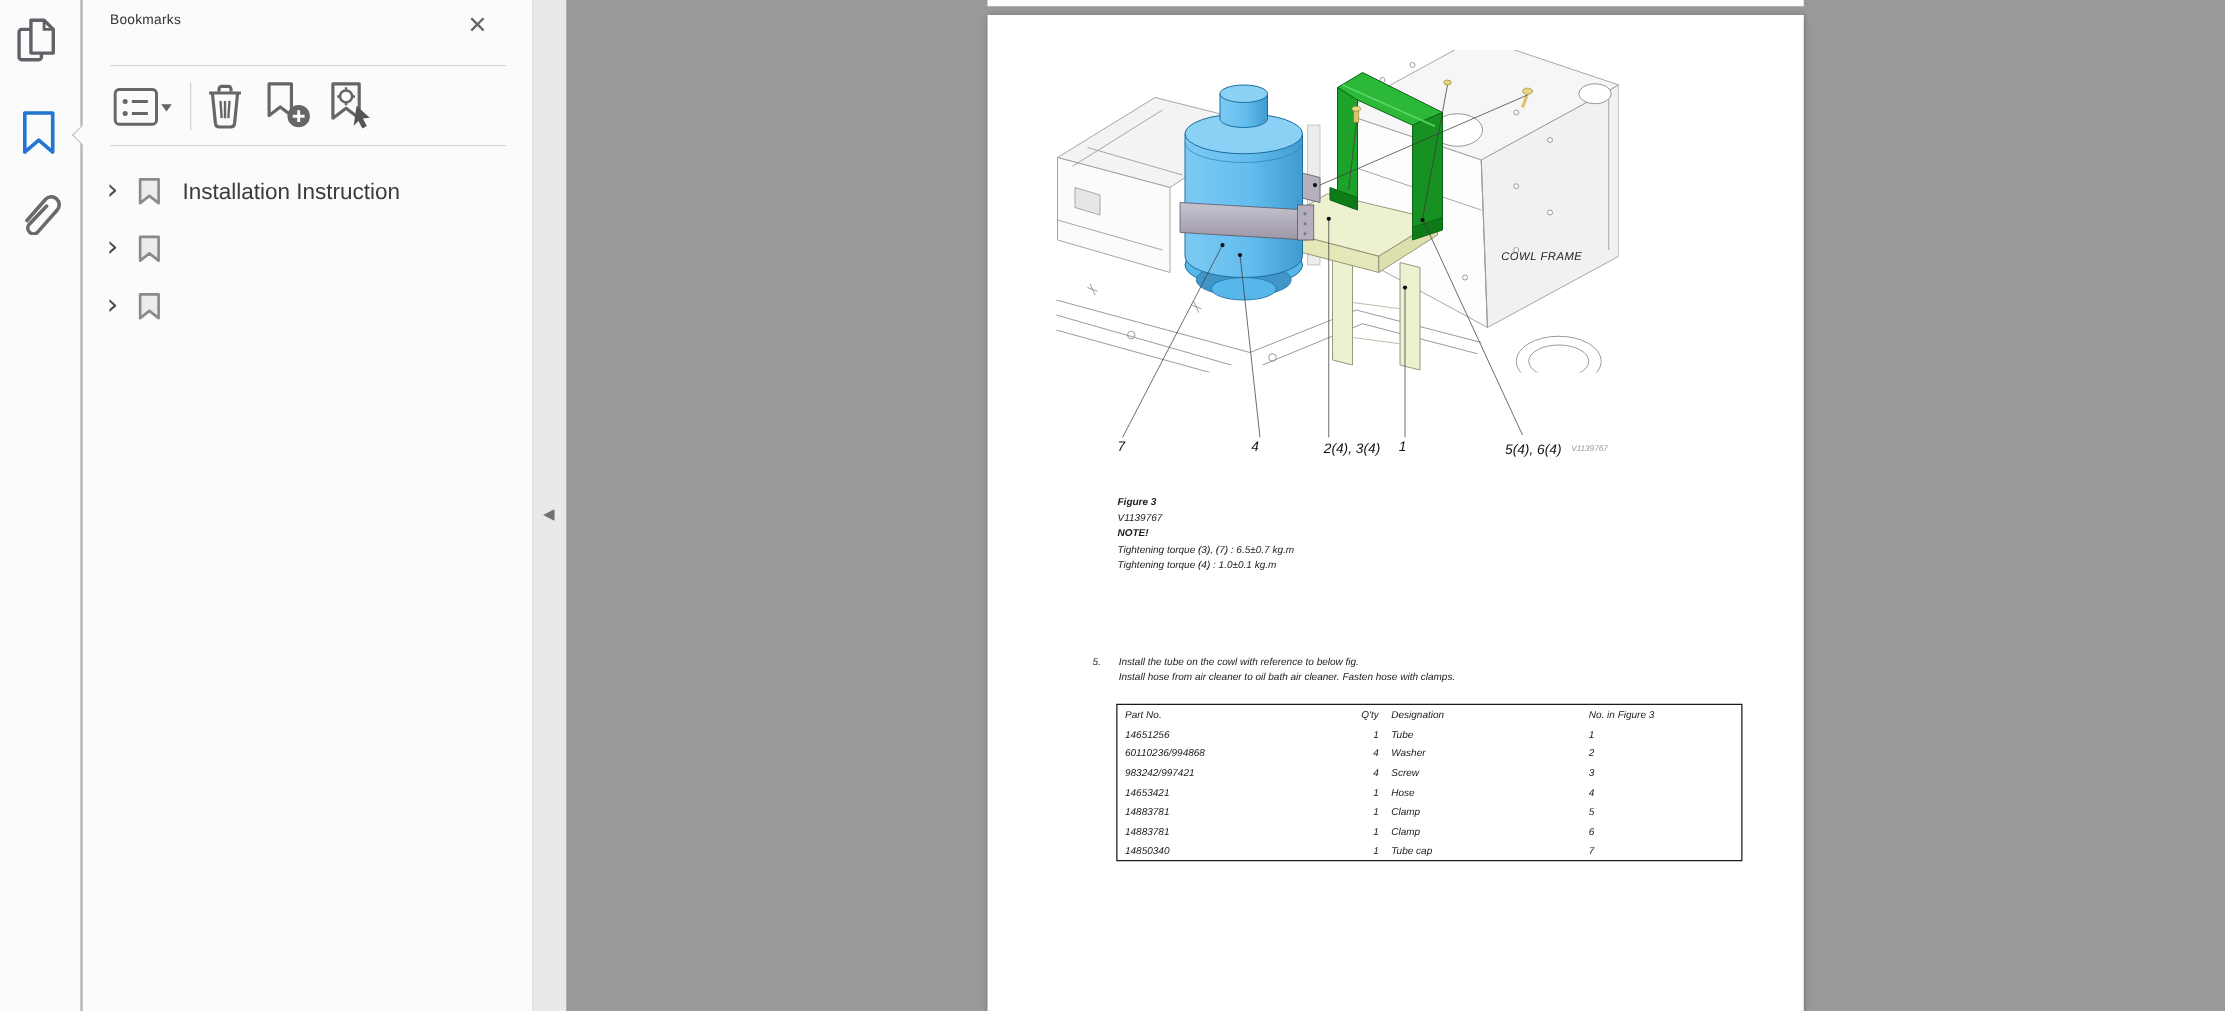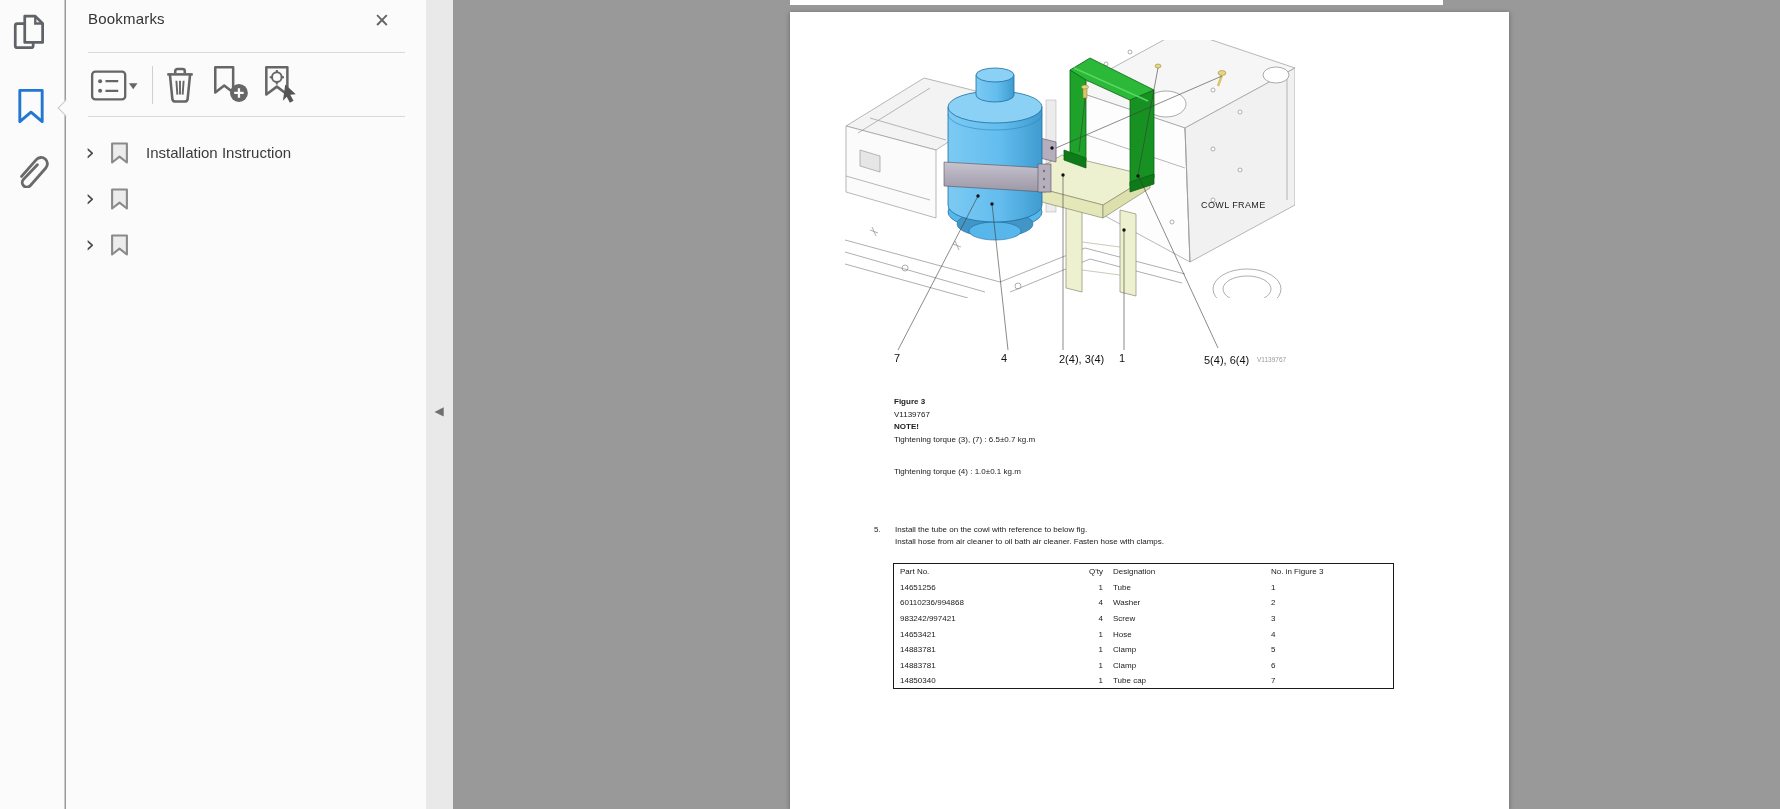--- a/index.html
+++ b/index.html
@@ -21,66 +21,66 @@
     position:absolute;left:60px;top:102px;width:11px;height:11px;background:#fbfbfb;
     border-left:1px solid #c9c9c9;border-bottom:1px solid #c9c9c9;
     transform:rotate(45deg);z-index:6;
   }
 
   
   .bookmarks-panel{
     position:absolute;left:66px;top:0;width:360px;height:809px;background:#fbfbfb;z-index:4;
   }
   .panel-title{
-    position:absolute;left:22px;top:10px;font-size:15px;color:#333;letter-spacing:.2px;
+    position:absolute;left:22px;top:10px;font-size:11px;color:#333;letter-spacing:.2px;
   }
   .close-btn{
     position:absolute;left:302px;top:6px;width:28px;height:28px;border:none;background:transparent;
     font-size:19px;color:#666;line-height:28px;text-align:center;padding:0;cursor:pointer;
     font-family:"DejaVu Sans",sans-serif;
   }
   .hsep{position:absolute;left:22px;width:317px;height:1px;background:#d9d9d9;}
   .sep-header{top:52px;} .sep-toolbar{top:116px;}
   .bm-toolbar{position:absolute;left:0;top:60px;width:360px;height:52px;}
   .tool-btn{position:absolute;border:none;background:transparent;padding:0;cursor:pointer;}
   .vsep{position:absolute;left:86px;top:6px;width:1px;height:38px;background:#d0d0d0;}
 
   .bm-list{position:absolute;left:0;top:124px;width:360px;}
   .bm-row{position:absolute;left:0;width:360px;height:36px;cursor:pointer;}
   .bm-row .chev{
     position:absolute;left:16px;top:2px;width:16px;height:32px;font-size:23px;line-height:30px;
     color:#4a4a4a;text-align:center;font-family:"DejaVu Sans",sans-serif;
   }
   .bm-row .bm-glyph{position:absolute;left:44px;top:6px;}
   .bm-row .bm-label{
-    position:absolute;left:80px;top:0;line-height:36px;font-size:15px;color:#3b3b3b;white-space:nowrap;
+    position:absolute;left:80px;top:0;line-height:36px;font-size:18px;color:#3b3b3b;white-space:nowrap;
   }
 
   
   .gutter{position:absolute;left:426px;top:0;width:27px;height:809px;background:#e9e9e9;z-index:3;}
   .collapse-btn{
     position:absolute;left:3px;top:400px;width:20px;height:22px;border:none;background:transparent;
     color:#707070;font-size:12px;line-height:22px;text-align:center;padding:0;cursor:pointer;
     font-family:"DejaVu Sans",sans-serif;
   }
 
   
   .viewer{position:absolute;left:453px;top:0;width:1327px;height:809px;background:#999999;}
   .prev-page-sliver{position:absolute;left:790px;top:0;width:653px;height:5px;background:#ffffff;z-index:1;}
   .page{
-    position:absolute;left:790px;top:12px;width:719px;height:797px;background:#ffffff;
-    box-shadow:0 1px 5px rgba(0,0,0,.35);z-index:2;
+    position:absolute;left:790px;top:12px;width:653px;height:797px;background:#ffffff;
+    box-shadow:0 1px 5px rgba(0,0,0,.35);z-index:2;font-style:italic;
   }
   .figure-wrap{position:absolute;left:55px;top:28px;width:450px;height:310px;}
   .callout{position:absolute;font-size:11px;color:#111;white-space:nowrap;}
   .fig-code-sm{position:absolute;font-size:6.5px;color:#999;}
 
   .caption{position:absolute;left:104px;top:384px;font-size:8px;line-height:12.6px;color:#1a1a1a;}
   .caption .b{font-weight:bold;}
-  .torque-b{margin-top:20px;}
+  .torque-b{}
 
   .step{position:absolute;left:84px;top:512px;font-size:8px;line-height:12px;color:#1a1a1a;display:flex;}
   .step .num{width:21px;}
 
   .parts-table{
     position:absolute;left:103px;top:551px;width:501px;height:126px;
     border:1px solid #1a1a1a;box-sizing:border-box;font-size:8px;color:#1a1a1a;
   }
   .trow{display:grid;grid-template-columns:150px 59px 168px 1fr;height:15.6px;align-items:center;}
   .tcell{white-space:nowrap;overflow:hidden;}

